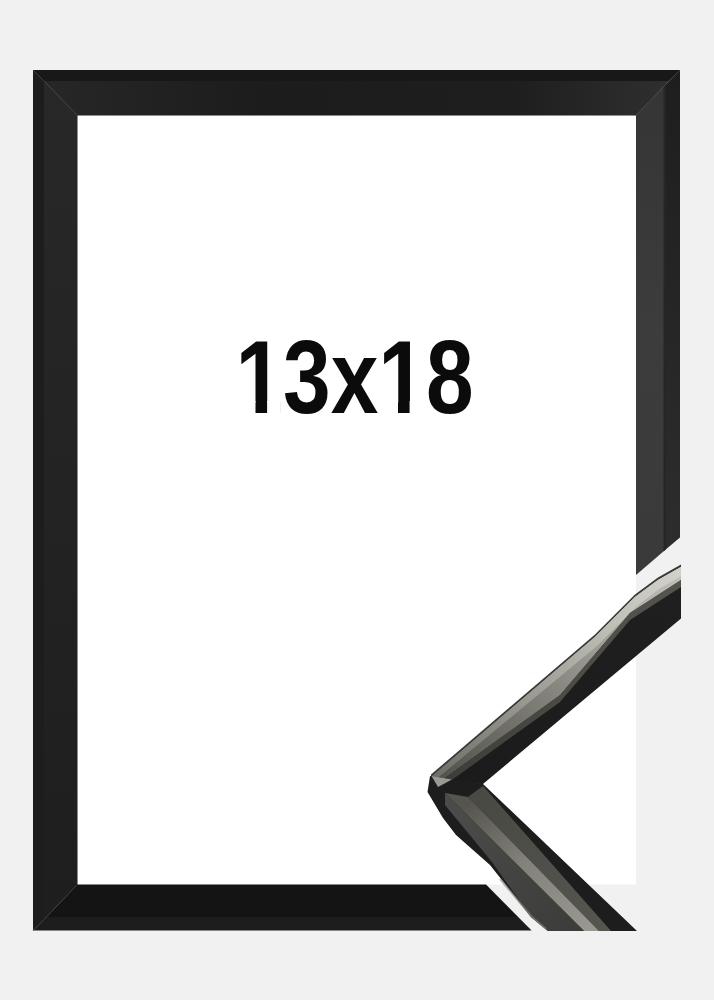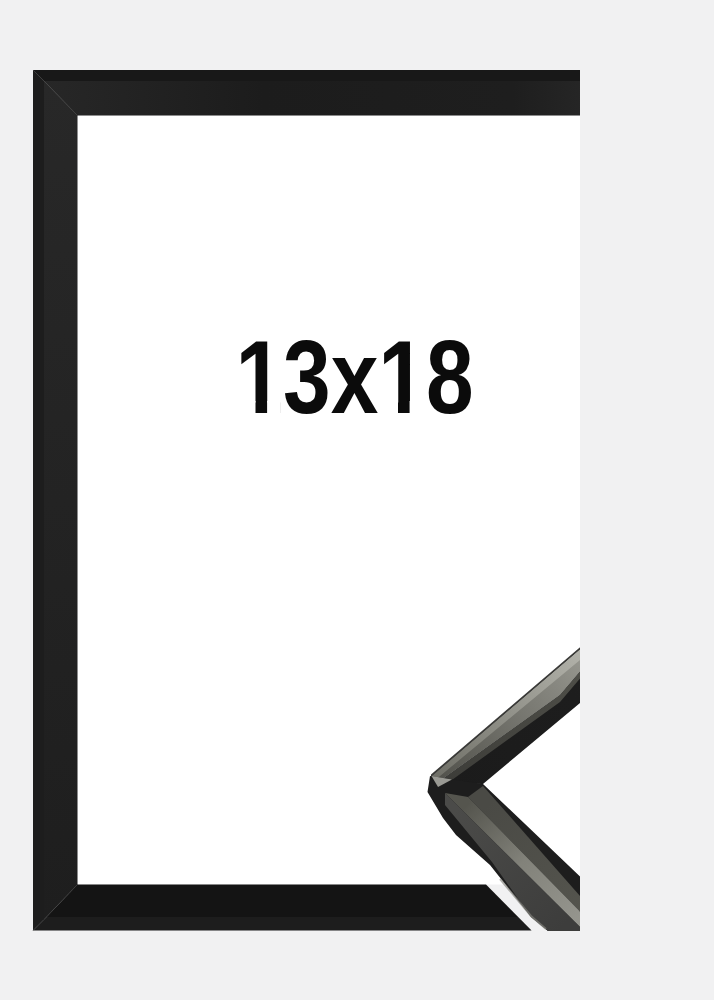--- a/index.html
+++ b/index.html
@@ -1,16 +1,16 @@
 <!DOCTYPE html>
 <html><head>
 <meta charset="utf-8">
 <style>
   html,body{margin:0;padding:0;background:#f1f1f2;}
-  .stage{width:580px;height:1000px;position:relative;overflow:hidden;font-family:"Liberation Sans",sans-serif;}
+  .stage{width:714px;height:1000px;position:relative;overflow:hidden;font-family:"Liberation Sans",sans-serif;}
 </style>
 </head>
 <body>
 <div class="stage">
 <svg width="714" height="1000" viewBox="0 0 714 1000">
   <defs>
     <linearGradient id="topBevel" x1="44" y1="0" x2="669" y2="0" gradientUnits="userSpaceOnUse">
       <stop offset="0" stop-color="#272727"></stop>
       <stop offset="0.35" stop-color="#1c1c1c"></stop>
       <stop offset="0.75" stop-color="#1e1e1e"></stop>

